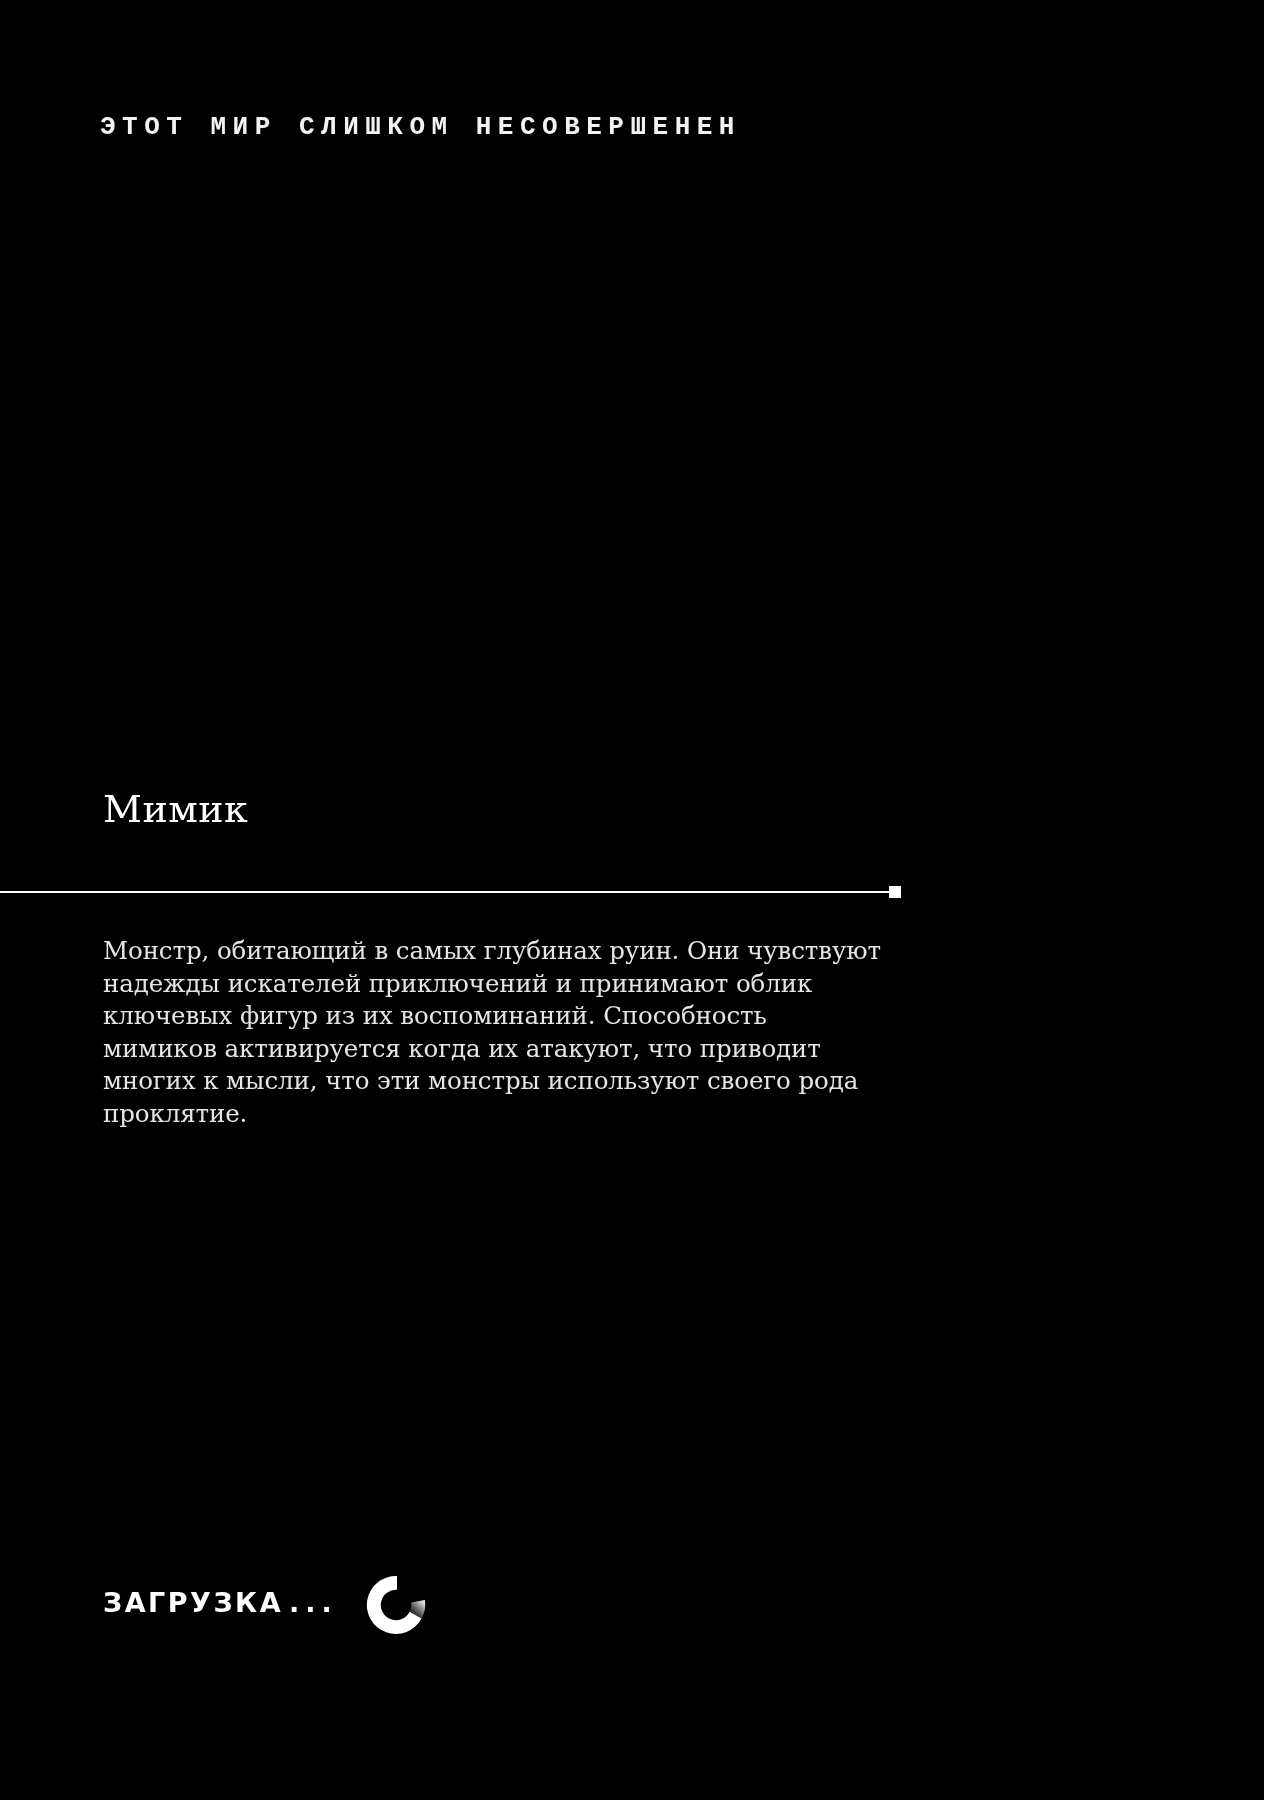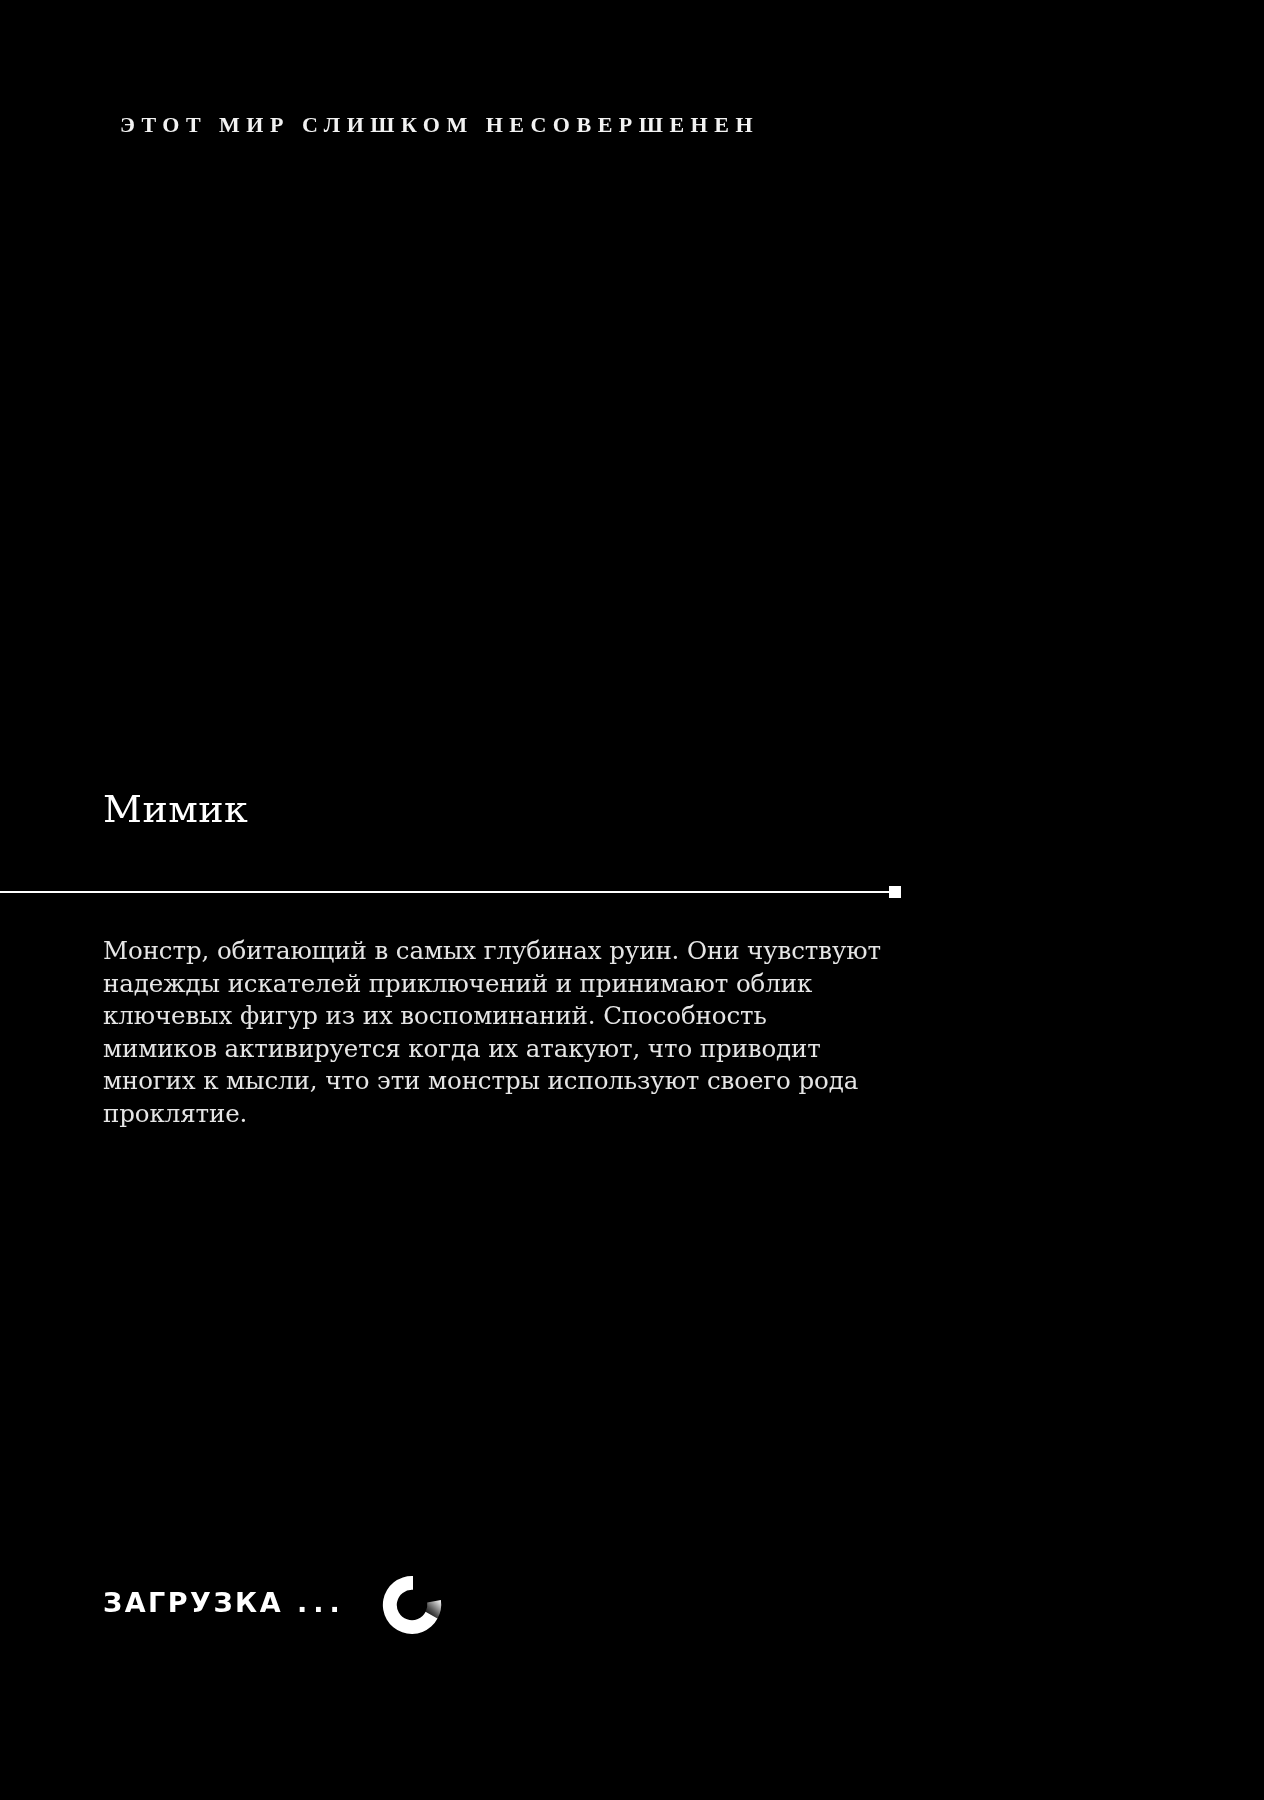--- a/index.html
+++ b/index.html
@@ -18,24 +18,24 @@
 
   .screen {
     position: absolute;
     inset: 0;
     background: #000000;
   }
 
   
   .tagline {
     position: absolute;
-    left: 120px;
+    left: 100px;
     top: 112px;
-    font-family: Liberation Serif, serif;
-    font-size: 22px;
+    font-family: Liberation Mono, monospace;
+    font-size: 26px;
     font-weight: 700;
     letter-spacing: 6.5px;
     color: #f2f2f2;
     white-space: nowrap;
     text-transform: uppercase;
   }
 
   
   .entry-title {
     position: absolute;
@@ -81,21 +81,21 @@
     letter-spacing: -0.1px;
   }
 
   
   .loading {
     position: absolute;
     left: 103px;
     bottom: 162px;
     display: flex;
     align-items: center;
-    gap: 20px;
+    gap: 12px;
   }
   .loading-label {
     font-family: "DejaVu Sans", sans-serif;
     font-size: 27px;
     font-weight: 700;
     letter-spacing: 2.5px;
     color: #ffffff;
     text-transform: uppercase;
   }
   .loading-dots {

